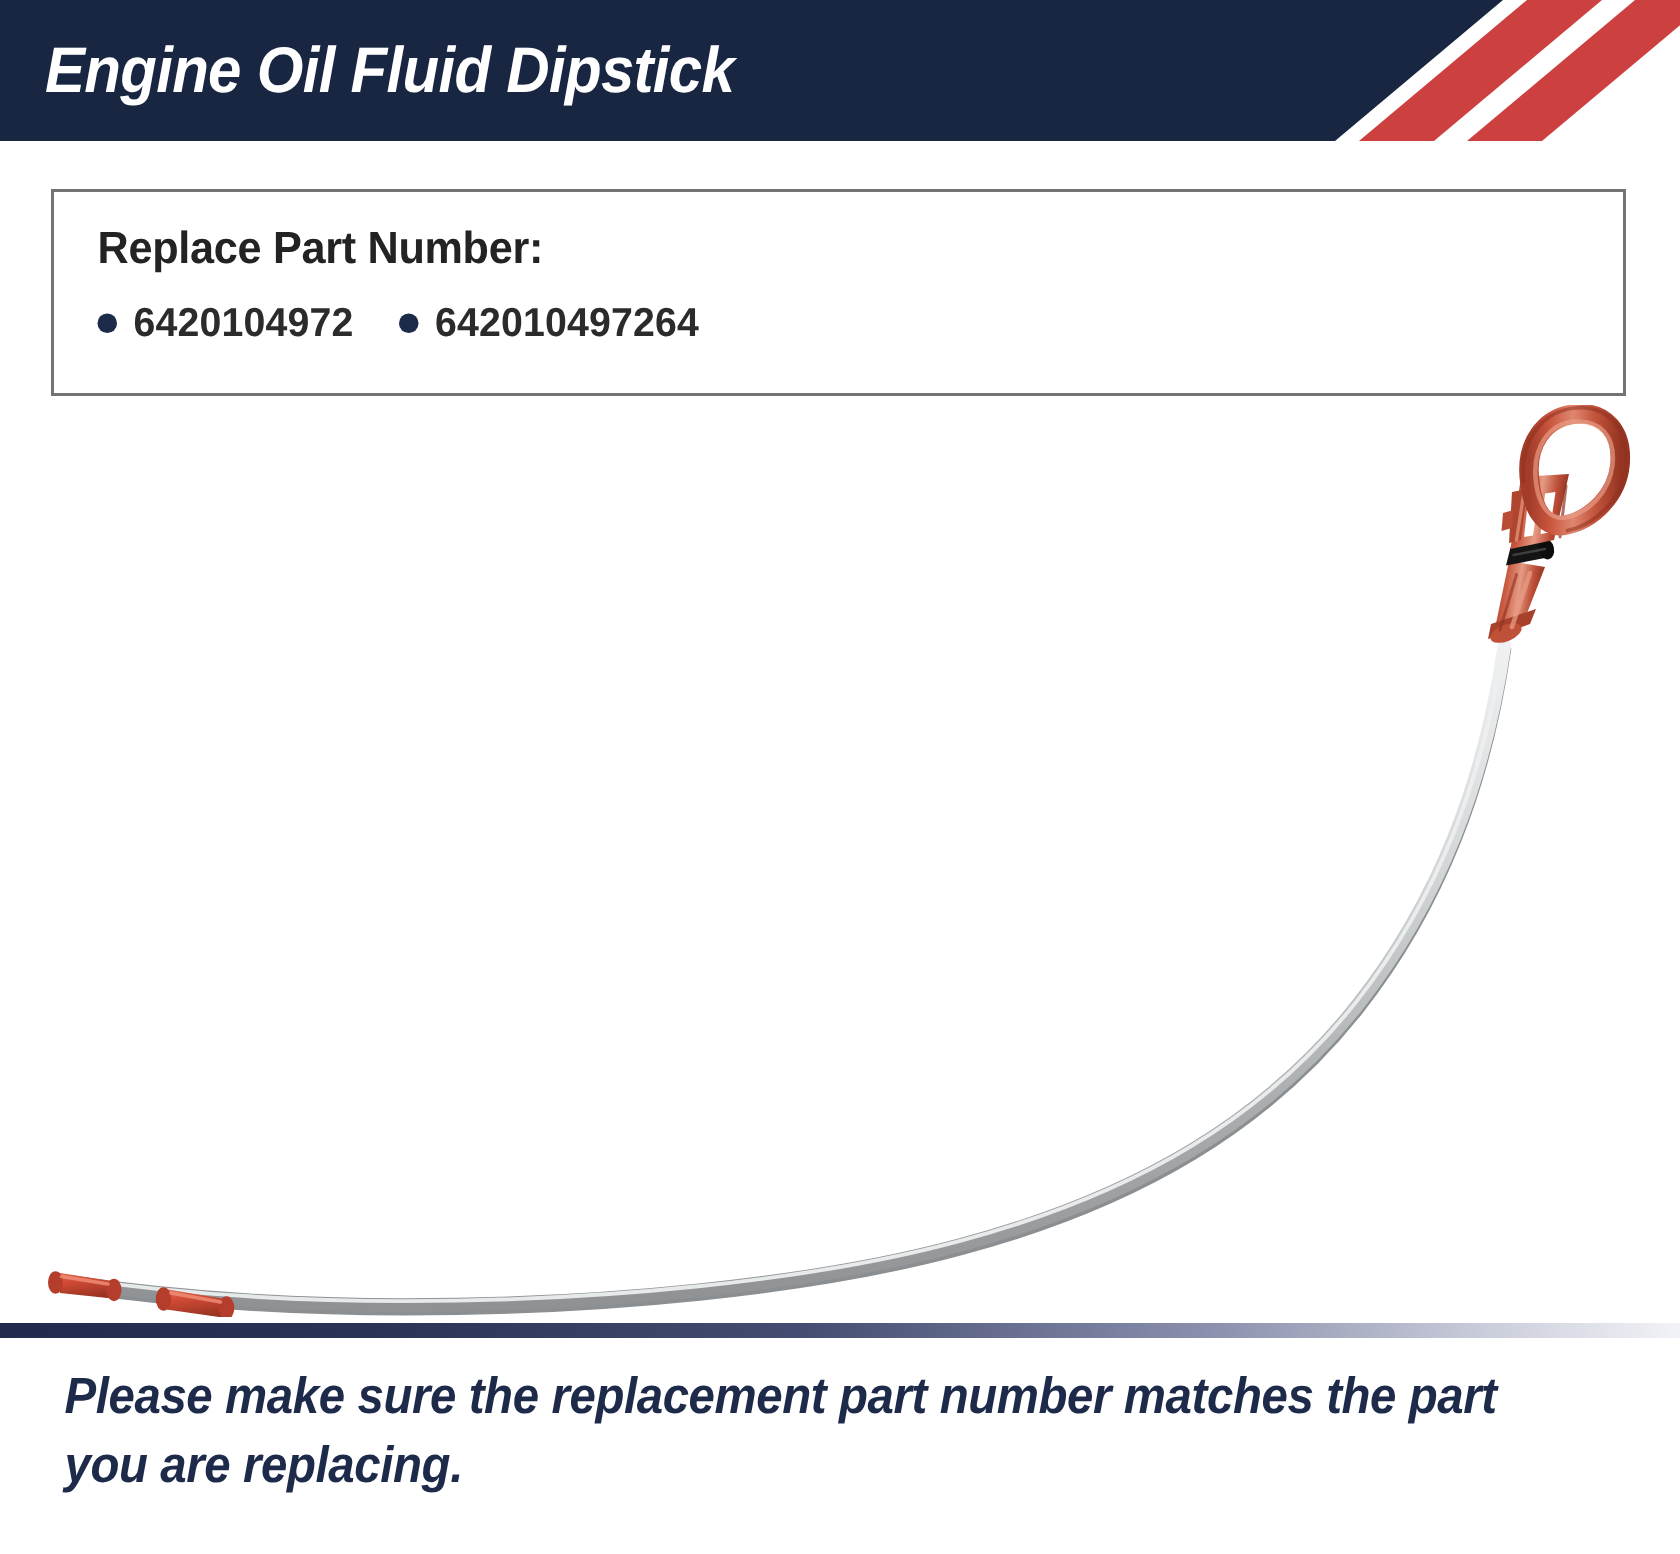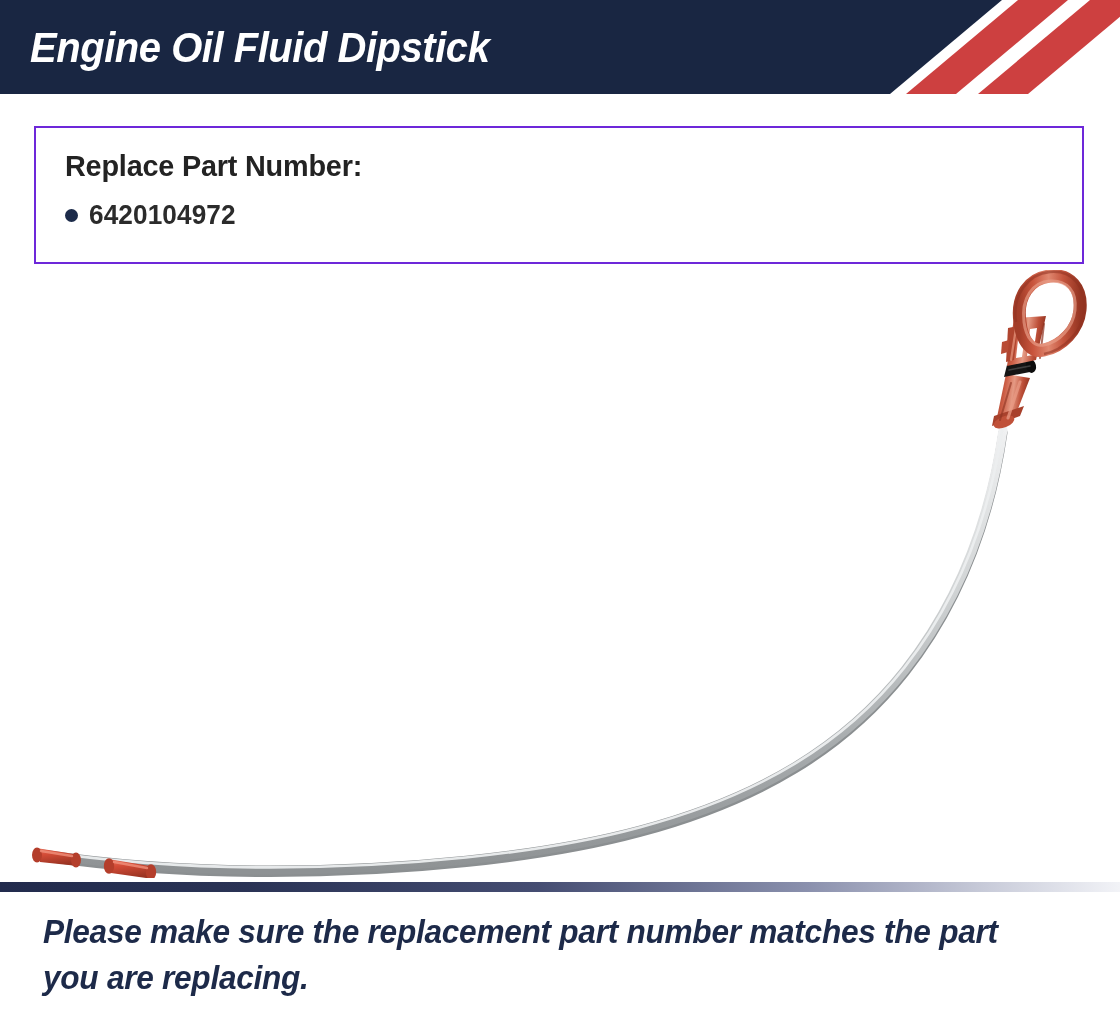--- a/index.html
+++ b/index.html
@@ -50,21 +50,21 @@
   }
 
   
   .pn-box {
     position: absolute;
     left: 34px;
     top: 126px;
     width: 1050px;
     height: 138px;
     box-sizing: border-box;
-    border: 2px solid #6d28d9;
+    border: 2px solid #737373;
     background: #ffffff;
   }
   .pn-heading {
     position: absolute;
     left: 29px;
     top: 21px;
     font-size: 30px;
     font-weight: bold;
     color: #232323;
     letter-spacing: -0.2px;
@@ -161,20 +161,24 @@
   </svg>
   <div class="header-title">Engine Oil Fluid Dipstick</div>
 </div>
 
 <div class="pn-box">
   <div class="pn-heading">Replace Part Number:</div>
   <div class="pn-list">
     <div class="pn-item">
       <span class="pn-bullet"></span>
       <span class="pn-num">6420104972</span>
+    </div>
+    <div class="pn-item">
+      <span class="pn-bullet"></span>
+      <span class="pn-num">642010497264</span>
     </div>
   </div>
 </div>
 
 <div class="product-area">
   <svg class="product-svg" width="1120" height="608" viewBox="0 0 1120 608">
     <defs>
       <linearGradient id="rodGrad" x1="0" y1="0" x2="0" y2="1">
         <stop offset="0%" stop-color="#f0f1f2"></stop>
         <stop offset="35%" stop-color="#d2d5d6"></stop>

